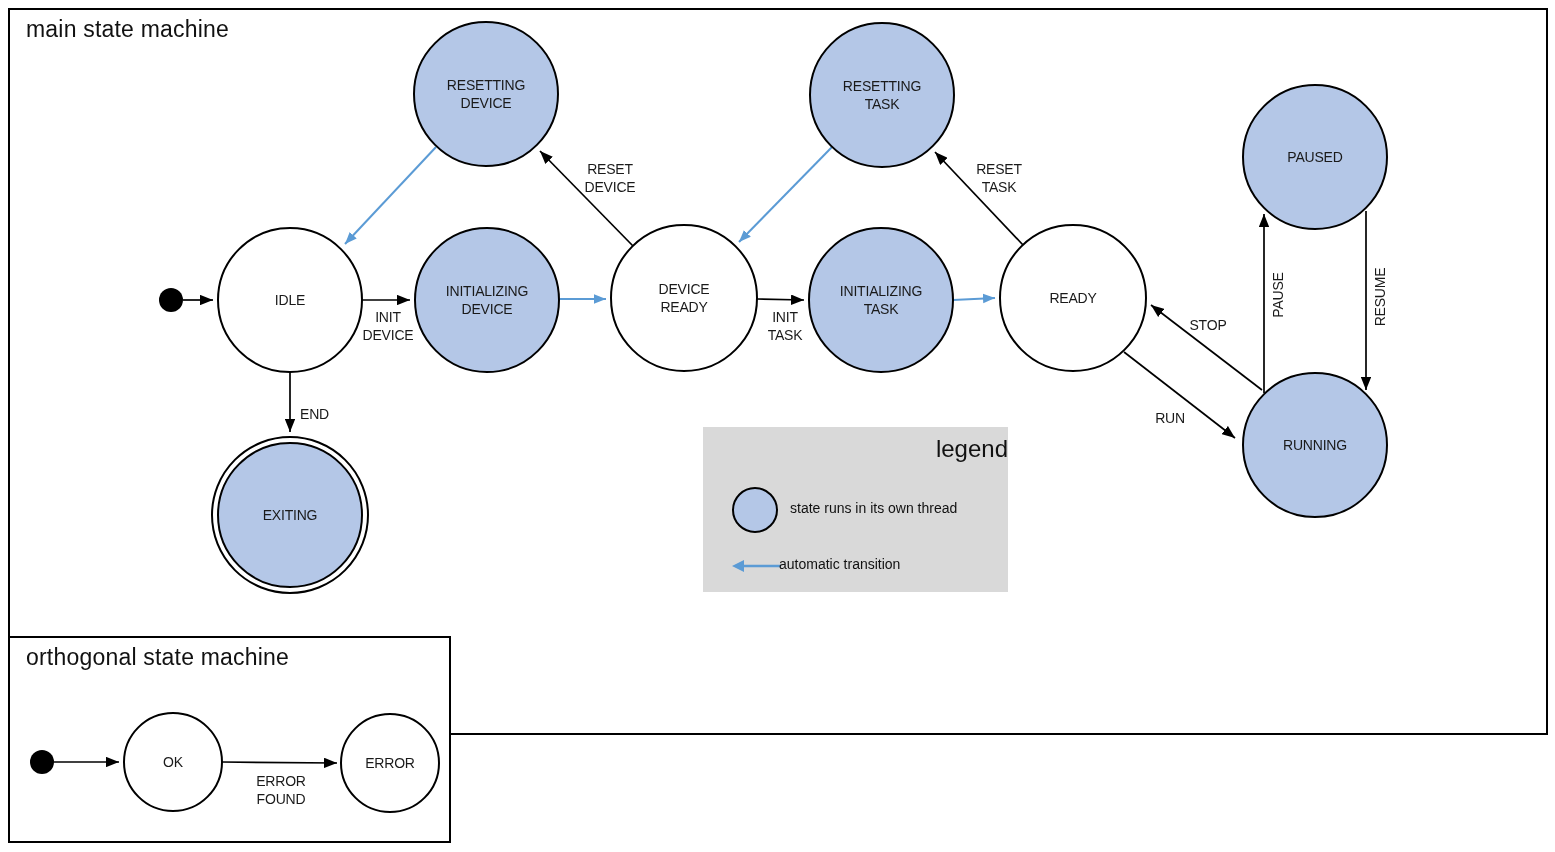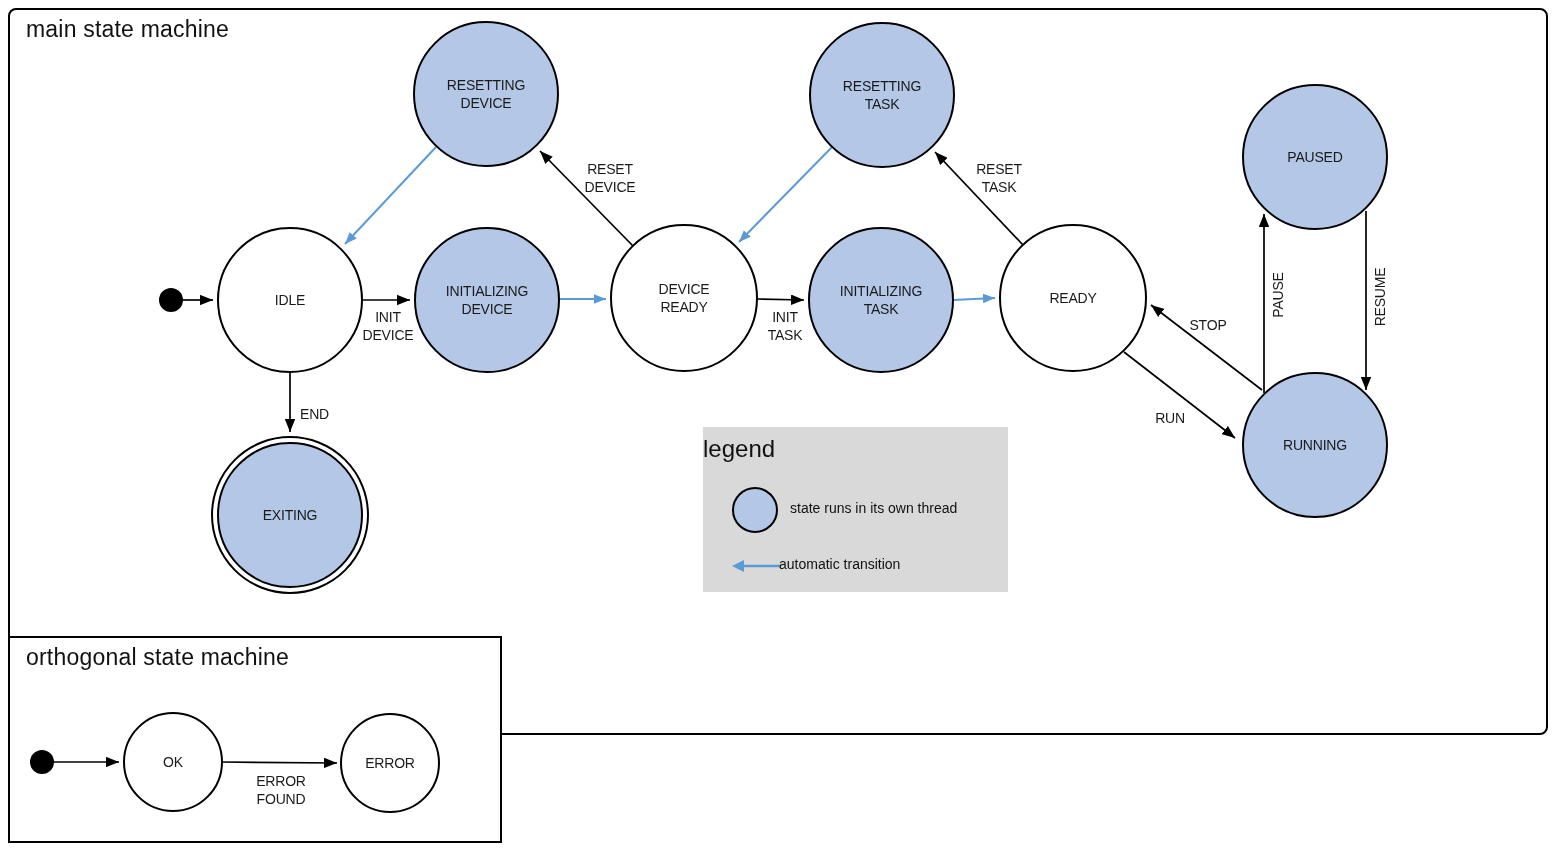--- a/index.html
+++ b/index.html
@@ -4,33 +4,33 @@
 <style>
   html, body { margin: 0; padding: 0; background: #ffffff; }
   body {
     width: 1555px; height: 852px; position: relative; overflow: hidden;
     font-family: "Liberation Sans", "DejaVu Sans", sans-serif;
     color: #1a1a1a;
   }
   .panel {
     position: absolute; border: 2px solid #000000; background: #ffffff; box-sizing: border-box;
   }
-  .panel-main  { left: 8px; top: 8px;   width: 1540px; height: 727px; border-radius: 8px; }
-  .panel-orth  { left: 8px; top: 636px; width: 494px;  height: 207px; }
+  .panel-main  { left: 8px; top: 8px;   width: 1540px; height: 727px; }
+  .panel-orth  { left: 8px; top: 636px; width: 443px;  height: 207px; }
   .panel-title {
     position: absolute; left: 16px; top: 6px;
     font-size: 23px; letter-spacing: 0.2px; color: #111111; white-space: nowrap;
   }
   .legend-box {
     position: absolute; left: 703px; top: 427px; width: 305px; height: 165px;
     background: #d9d9d9; box-sizing: border-box;
   }
   .legend-title {
     position: absolute; left: 0; top: 8px; width: 100%;
-    text-align: left; font-size: 24px; color: #111111;
+    text-align: right; font-size: 24px; color: #111111;
   }
   .legend-circle {
     position: absolute; left: 29px; top: 60px; width: 46px; height: 46px;
     border-radius: 50%; border: 2px solid #000000; background: #b4c7e7; box-sizing: border-box;
   }
   .legend-label {
     position: absolute; font-size: 14px; color: #111111; white-space: nowrap;
   }
   .legend-label-1 { left: 87px; top: 73px; }
   .legend-arrow   { position: absolute; left: 28px; top: 132px; }

